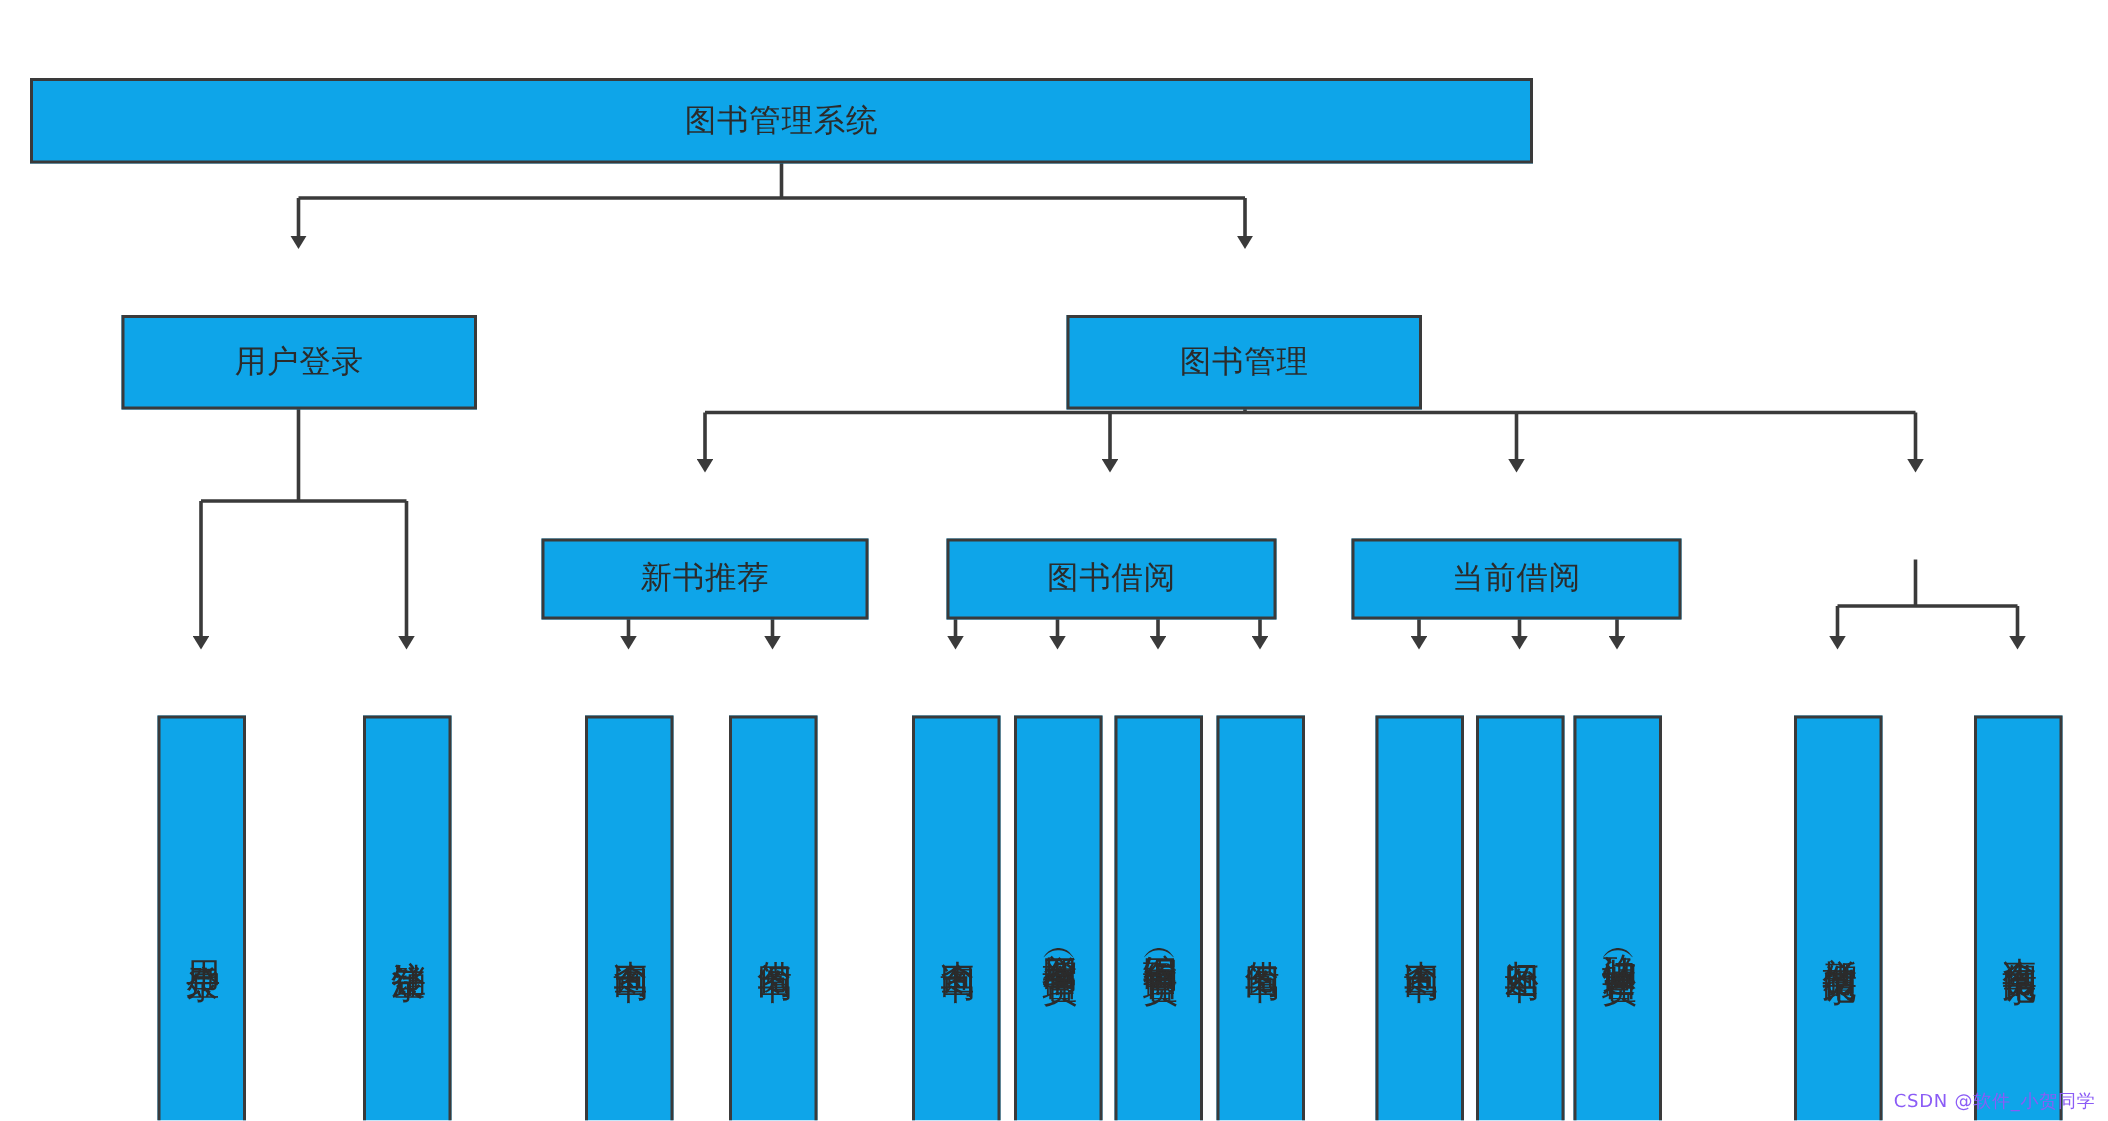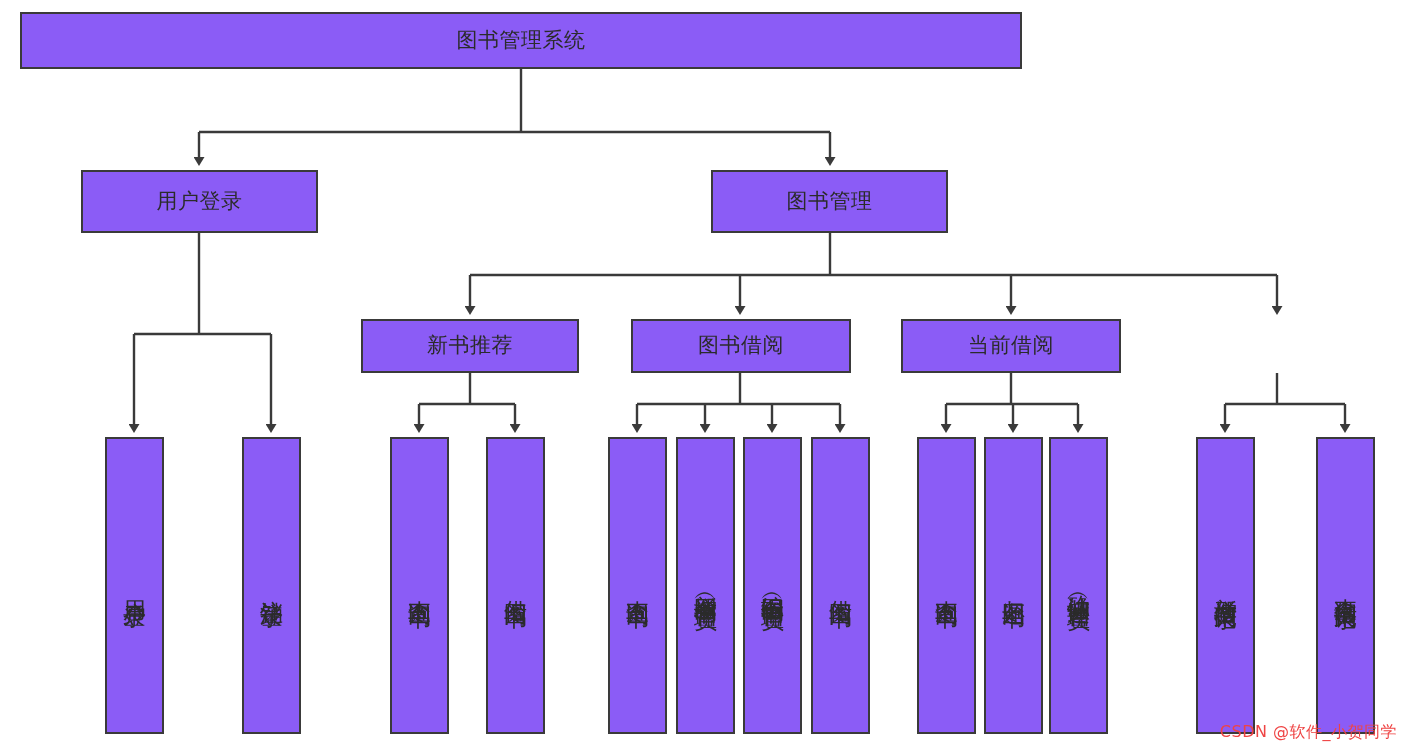--- a/index.html
+++ b/index.html
@@ -22,25 +22,26 @@
     left: 0;
     top: 0;
     width: 1405px;
     height: 747px;
     pointer-events: none;
   }
   .node {
     position: absolute;
     box-sizing: border-box;
     border: 2.4px solid #3a3a3a;
-    background: #8b5cf6;
+    background: #0ea5e9;
     display: flex;
     align-items: center;
     justify-content: center;
     color: #2b2b2b;
+    margin-top: 40px;
   }
   .node .label {
     text-align: center;
     line-height: 1.12;
     letter-spacing: 0.5px;
   }
   
   .node.horiz .label {
     font-size: 21px;
     white-space: nowrap;
@@ -59,22 +60,22 @@
     text-orientation: upright;
     font-size: 23px;
     line-height: 1.18;
     letter-spacing: 2px;
     max-height: 100%;
   }
   .watermark {
     position: absolute;
     right: 8px;
     bottom: 4px;
-    font-size: 16px;
-    color: #ef4444;
+    font-size: 12px;
+    color: #8b5cf6;
     letter-spacing: 0.5px;
     white-space: nowrap;
   }
 </style>
 </head>
 <body>
 
 <div id="canvas">
 
   <svg class="edges" viewBox="0 0 1405 747">

